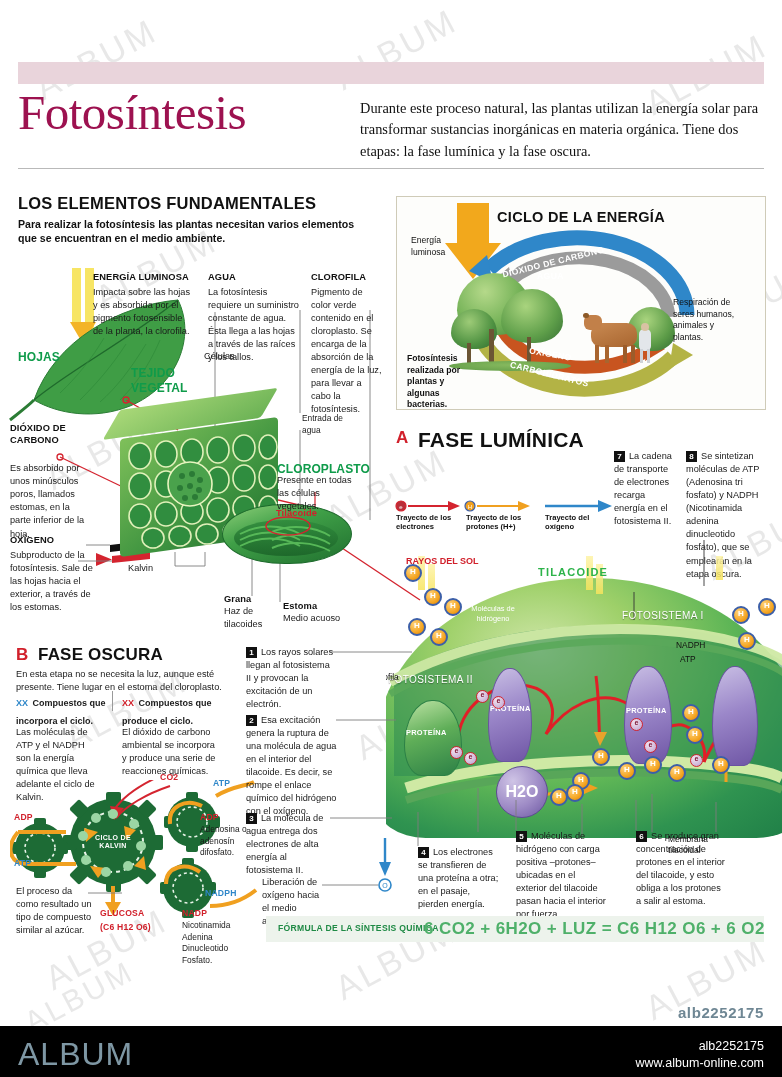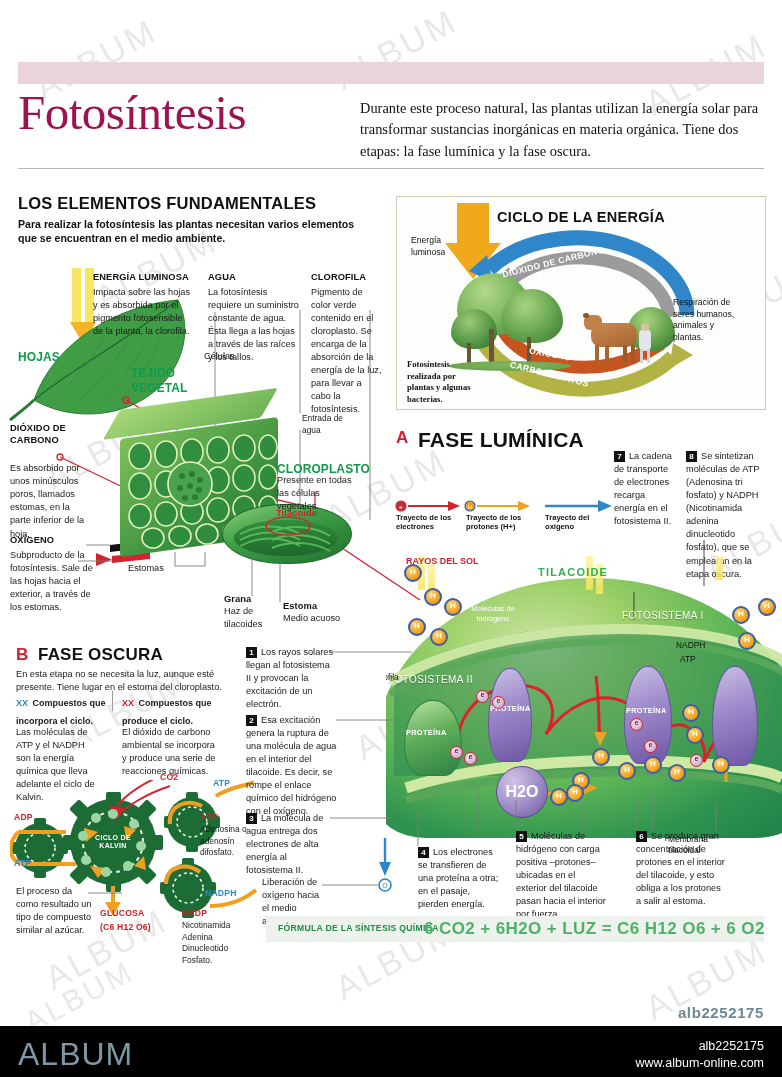--- a/index.html
+++ b/index.html
@@ -279,21 +279,21 @@
   </div>
   <div class="blk" style="left:10px;top:535px;width:84px;">
     <div class="lbl">OXÍGENO</div>
     <div class="txt" style="margin-top:2px;">Subproducto de la fotosíntesis. Sale de las hojas hacia el exterior, a través de los estomas.</div>
   </div>
 
   <div class="lbl-g" style="position:absolute;left:18px;top:350px;">HOJAS</div>
   <div class="lbl-g" style="position:absolute;left:131px;top:366px;width:50px;">TEJIDO VEGETAL</div>
   <div class="cap" style="position:absolute;left:204px;top:350px;">Células</div>
   <div class="txt-s" style="position:absolute;left:302px;top:413px;width:46px;">Entrada de agua</div>
-  <div class="cap" style="position:absolute;left:128px;top:562px;">Estomas</div>
+  <div class="cap" style="position:absolute;left:128px;top:562px;">Kalvin</div>
   <div class="lbl-g" style="position:absolute;left:277px;top:462px;">CLOROPLASTO</div>
   <div class="txt" style="position:absolute;left:277px;top:474px;width:82px;">Presente en todas las células vegetales.</div>
   <div class="lbl-r" style="position:absolute;left:276px;top:508px;">Tilacoide</div>
   <div class="lbl" style="position:absolute;left:224px;top:594px;">Grana</div>
   <div class="txt" style="position:absolute;left:224px;top:605px;width:52px;">Haz de tilacoides</div>
   <div class="lbl" style="position:absolute;left:283px;top:601px;">Estoma</div>
   <div class="txt" style="position:absolute;left:283px;top:612px;width:62px;">Medio acuoso</div>
 
   <div class="cycle-box">
     <div class="cycle-title">CICLO DE LA ENERGÍA</div>
@@ -336,21 +336,21 @@
       <div style="position:absolute;left:22px;top:40px;width:4px;height:18px;background:#a8652f;"></div>
       <div style="position:absolute;left:40px;top:40px;width:4px;height:18px;background:#9c5c2a;"></div>
       <div style="position:absolute;left:48px;top:40px;width:4px;height:18px;background:#9c5c2a;"></div>
       <div style="position:absolute;left:56px;top:24px;width:12px;height:22px;border-radius:5px;background:#e3e6ea;"></div>
       <div style="position:absolute;left:58px;top:18px;width:8px;height:8px;border-radius:50%;background:#d9c2a3;"></div>
       <div style="position:absolute;left:57px;top:44px;width:3px;height:14px;background:#cfd3d8;"></div>
       <div style="position:absolute;left:64px;top:44px;width:3px;height:14px;background:#cfd3d8;"></div>
     </div>
 
     <div class="cy-note" style="left:14px;top:38px;width:44px;">Energía luminosa</div>
-    <div class="cy-note b" style="left:10px;top:162px;width:72px;font-family:Liberation Serif, serif;">Fotosíntesis realizada por plantas y algunas bacterias.</div>
+    <div class="cy-note b" style="left:10px;top:156px;width:72px;">Fotosíntesis realizada por plantas y algunas bacterias.</div>
     <div class="cy-note" style="left:276px;top:100px;width:70px;">Respiración de seres humanos, animales y plantas.</div>
 
     <div class="arc-lbl" style="left:104px;top:60px;transform:rotate(-14deg);">DIÓXIDO DE CARBONO</div>
     <div class="arc-lbl" style="left:140px;top:74px;">AGUA</div>
     <div class="arc-lbl" style="left:132px;top:152px;transform:rotate(10deg);">OXÍGENO</div>
     <div class="arc-lbl" style="left:112px;top:172px;transform:rotate(14deg);">CARBOHIDRATOS</div>
   </div>
 
   <div style="position:absolute;left:396px;top:428px;font-weight:bold;font-size:17px;color:#d1202b;">
     <span>A</span>

